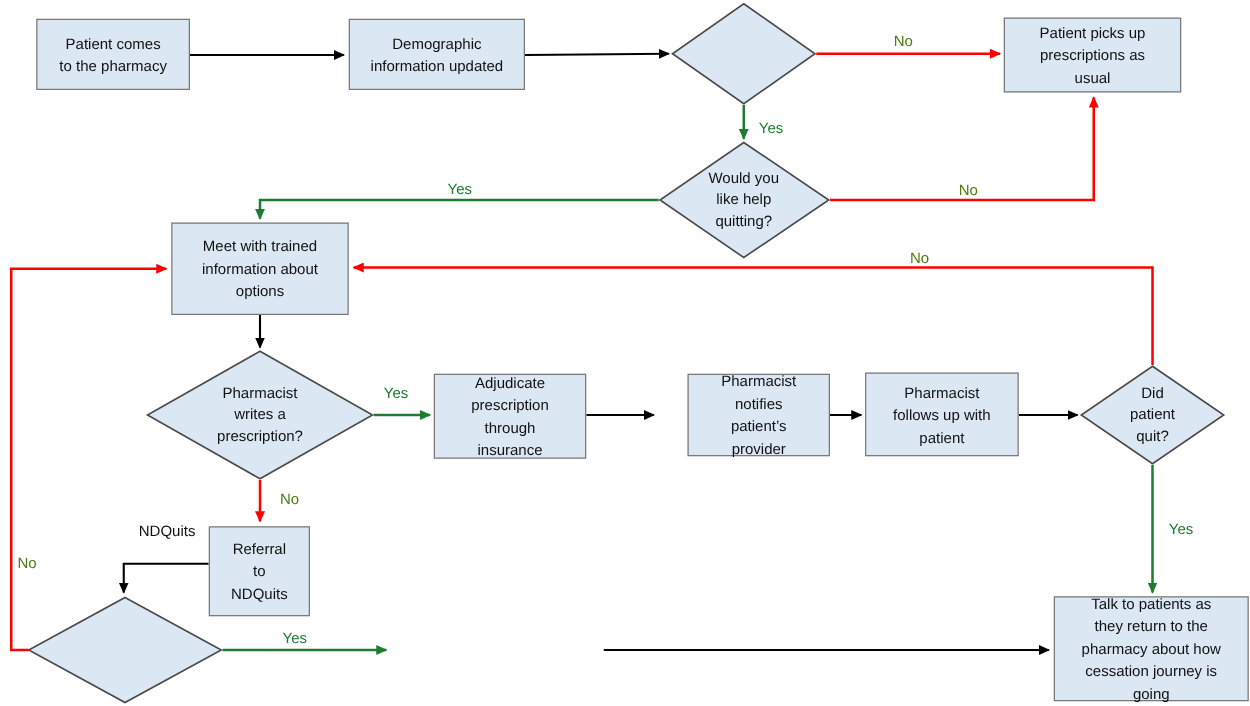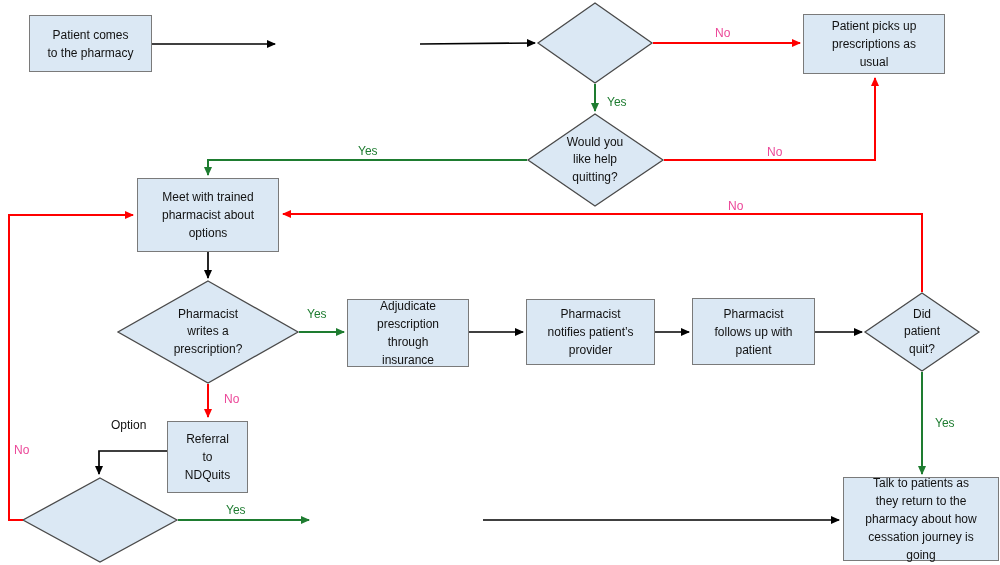--- a/index.html
+++ b/index.html
@@ -30,21 +30,21 @@
     font-size:12px;line-height:1.45;color:#111;
   }
   .elabel{
     position:absolute;
     z-index:4;
     font-size:12px;line-height:1;
     background:#ffffff;
     padding:0 1px;
   }
   .elabel.green{color:#1e7c30;}
-  .elabel.red{color:#ec4899;}
+  .elabel.red{color:#4d7c0f;}
   .elabel.black{color:#111111;}
   polyline,line{fill:none;}
   .eb{stroke:#000000;stroke-width:1.7;}
   .er{stroke:#ff0000;stroke-width:2;}
   .eg{stroke:#1e7c30;stroke-width:2;}
   .diamond{fill:#dbe8f4;stroke:#4a4a4a;stroke-width:1.3;}
 </style>
 </head>
 <body>
 
@@ -85,30 +85,33 @@
     <polyline class="er" points="208,384 208,417" marker-end="url(#ar)"></polyline>
     <polyline class="eb" points="167,451 99,451 99,474" marker-end="url(#ab)"></polyline>
     <polyline class="er" points="23,520 9,520 9,215 133,215" marker-end="url(#ar)"></polyline>
     <polyline class="eg" points="178,520 309,520" marker-end="url(#ag)"></polyline>
     <polyline class="eb" points="483,520 839,520" marker-end="url(#ab)"></polyline>
   </svg>
 
   <div class="node" style="left:29px;top:15px;width:123px;height:57px">
     <span>Patient comes to the pharmacy</span>
   </div>
+  <div class="node" style="left:279px;top:15px;width:141px;height:57px">
+    <span>Demographic information updated</span>
+  </div>
   <div class="node" style="left:803px;top:14px;width:142px;height:60px">
     <span>Patient picks up prescriptions as usual</span>
   </div>
   <div class="node" style="left:137px;top:178px;width:142px;height:74px">
-    <span>Meet with trained pharmacist about options</span>
+    <span>Meet with trained information about options</span>
   </div>
   <div class="node" style="left:347px;top:299px;width:122px;height:68px">
     <span>Adjudicate prescription through insurance</span>
   </div>
-  <div class="node" style="left:526px;top:299px;width:129px;height:66px">
+  <div class="node" style="left:550px;top:299px;width:114px;height:66px">
     <span>Pharmacist notifies patient’s provider</span>
   </div>
   <div class="node" style="left:692px;top:298px;width:123px;height:67px">
     <span>Pharmacist follows up with patient</span>
   </div>
   <div class="node" style="left:167px;top:421px;width:81px;height:72px">
     <span>Referral to NDQuits</span>
   </div>
   <div class="node" style="left:843px;top:477px;width:156px;height:84px">
     <span>Talk to patients as they return to the pharmacy about how cessation journey is going</span>
@@ -118,18 +121,18 @@
   <div class="dtext" style="left:161px;top:302px;width:94px;height:60px">Pharmacist writes a prescription?</div>
   <div class="dtext" style="left:895px;top:305px;width:54px;height:54px">Did patient quit?</div>
 
   <span class="elabel red" style="left:714px;top:27px">No</span>
   <span class="elabel green" style="left:606px;top:96px">Yes</span>
   <span class="elabel red" style="left:766px;top:146px">No</span>
   <span class="elabel green" style="left:357px;top:145px">Yes</span>
   <span class="elabel red" style="left:727px;top:200px">No</span>
   <span class="elabel green" style="left:306px;top:308px">Yes</span>
   <span class="elabel red" style="left:223px;top:393px">No</span>
-  <span class="elabel black" style="left:110px;top:419px">Option</span>
+  <span class="elabel black" style="left:110px;top:419px">NDQuits</span>
   <span class="elabel red" style="left:13px;top:444px">No</span>
   <span class="elabel green" style="left:225px;top:504px">Yes</span>
   <span class="elabel green" style="left:934px;top:417px">Yes</span>
 
 </div>
 
 </body></html>

